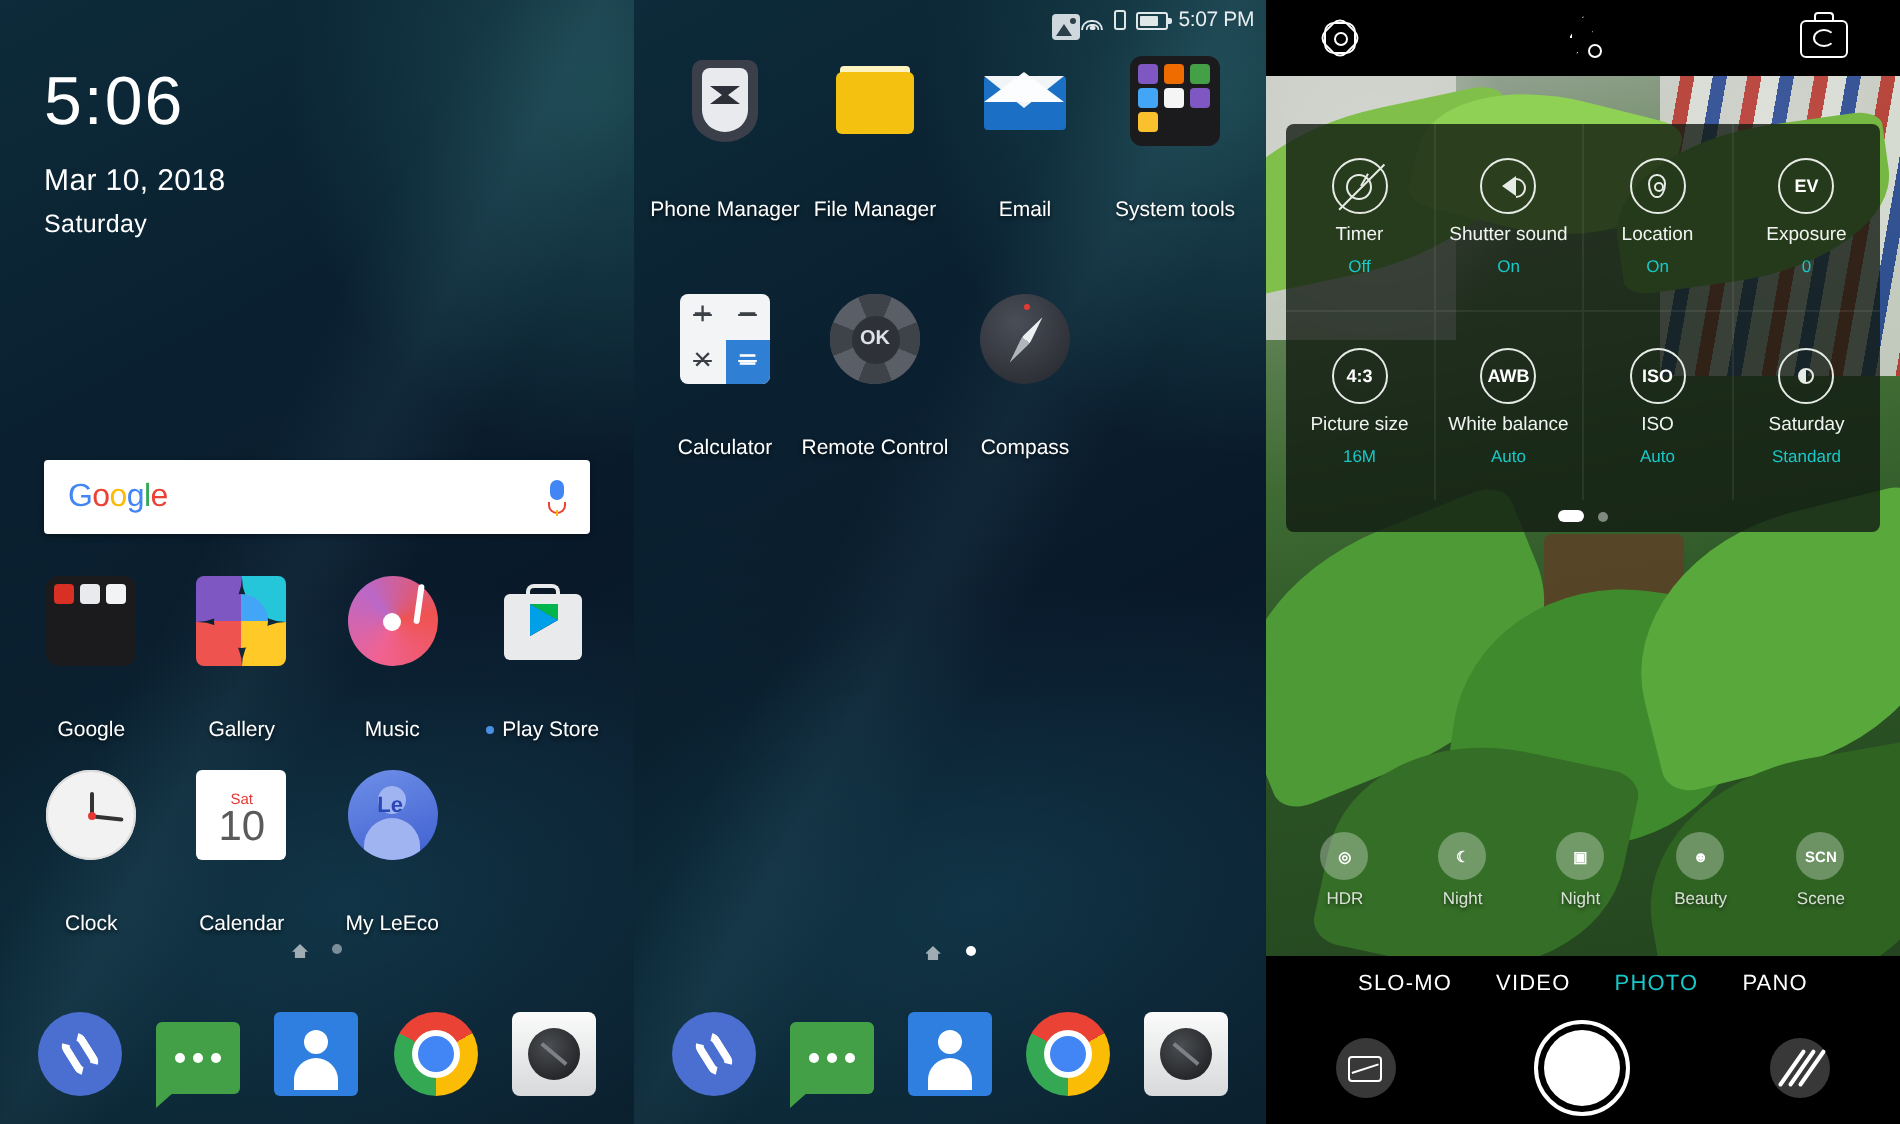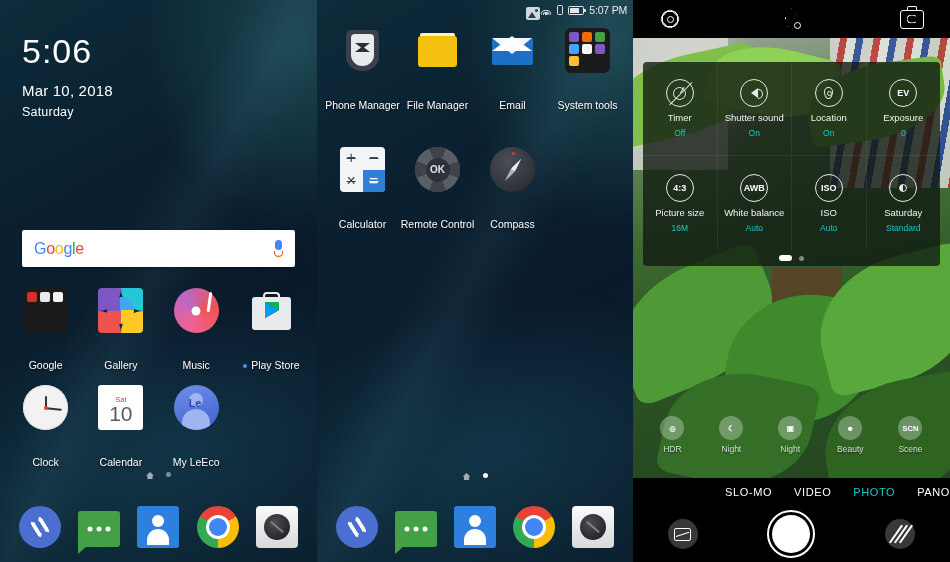--- a/index.html
+++ b/index.html
@@ -256,21 +256,21 @@
       background:linear-gradient(90deg,#e6ebe6 50%,transparent 50%); box-shadow:0 0 0 1px transparent; }
 
   .modes { position:absolute; left:0; right:0; bottom:108px; display:flex; justify-content:space-around;
       align-items:center; padding:0 10px; z-index:6; }
   .mode { display:flex; flex-direction:column; align-items:center; gap:4px; }
   .mode .cir { width:24px; height:24px; border-radius:50%; background:rgba(255,255,255,.30);
       display:flex; align-items:center; justify-content:center; color:#fff; font-size:7.5px; font-weight:700; }
   .mode .t { font-size:8.5px; color:rgba(255,255,255,.82); text-shadow:0 1px 2px rgba(0,0,0,.6); }
 
   .modebar { position:absolute; left:0; right:0; bottom:56px; height:28px; display:flex;
-      align-items:center; justify-content:flex-end; gap:22px; z-index:8; background:#000; }
+      align-items:center; justify-content:center; gap:22px; z-index:8; background:#000; }
   .modebar .m { font-size:11px; color:#fff; letter-spacing:.6px; }
   .modebar .m.active { color:#19c8c8; }
 
   .shutterbar { position:absolute; left:0; right:0; bottom:0; height:56px; display:flex;
       align-items:center; justify-content:space-around; z-index:8; background:#000; }
   .sb-side { width:30px; height:30px; border-radius:50%; background:rgba(255,255,255,.22);
       display:flex; align-items:center; justify-content:center; }
   .thumb-ic { width:17px; height:13px; border:1.4px solid #fff; border-radius:2px; position:relative; overflow:hidden; }
   .thumb-ic:after { content:""; position:absolute; left:1px; bottom:2px; width:14px; height:1.4px; background:#fff;
       transform:rotate(-18deg); transform-origin:left; }

